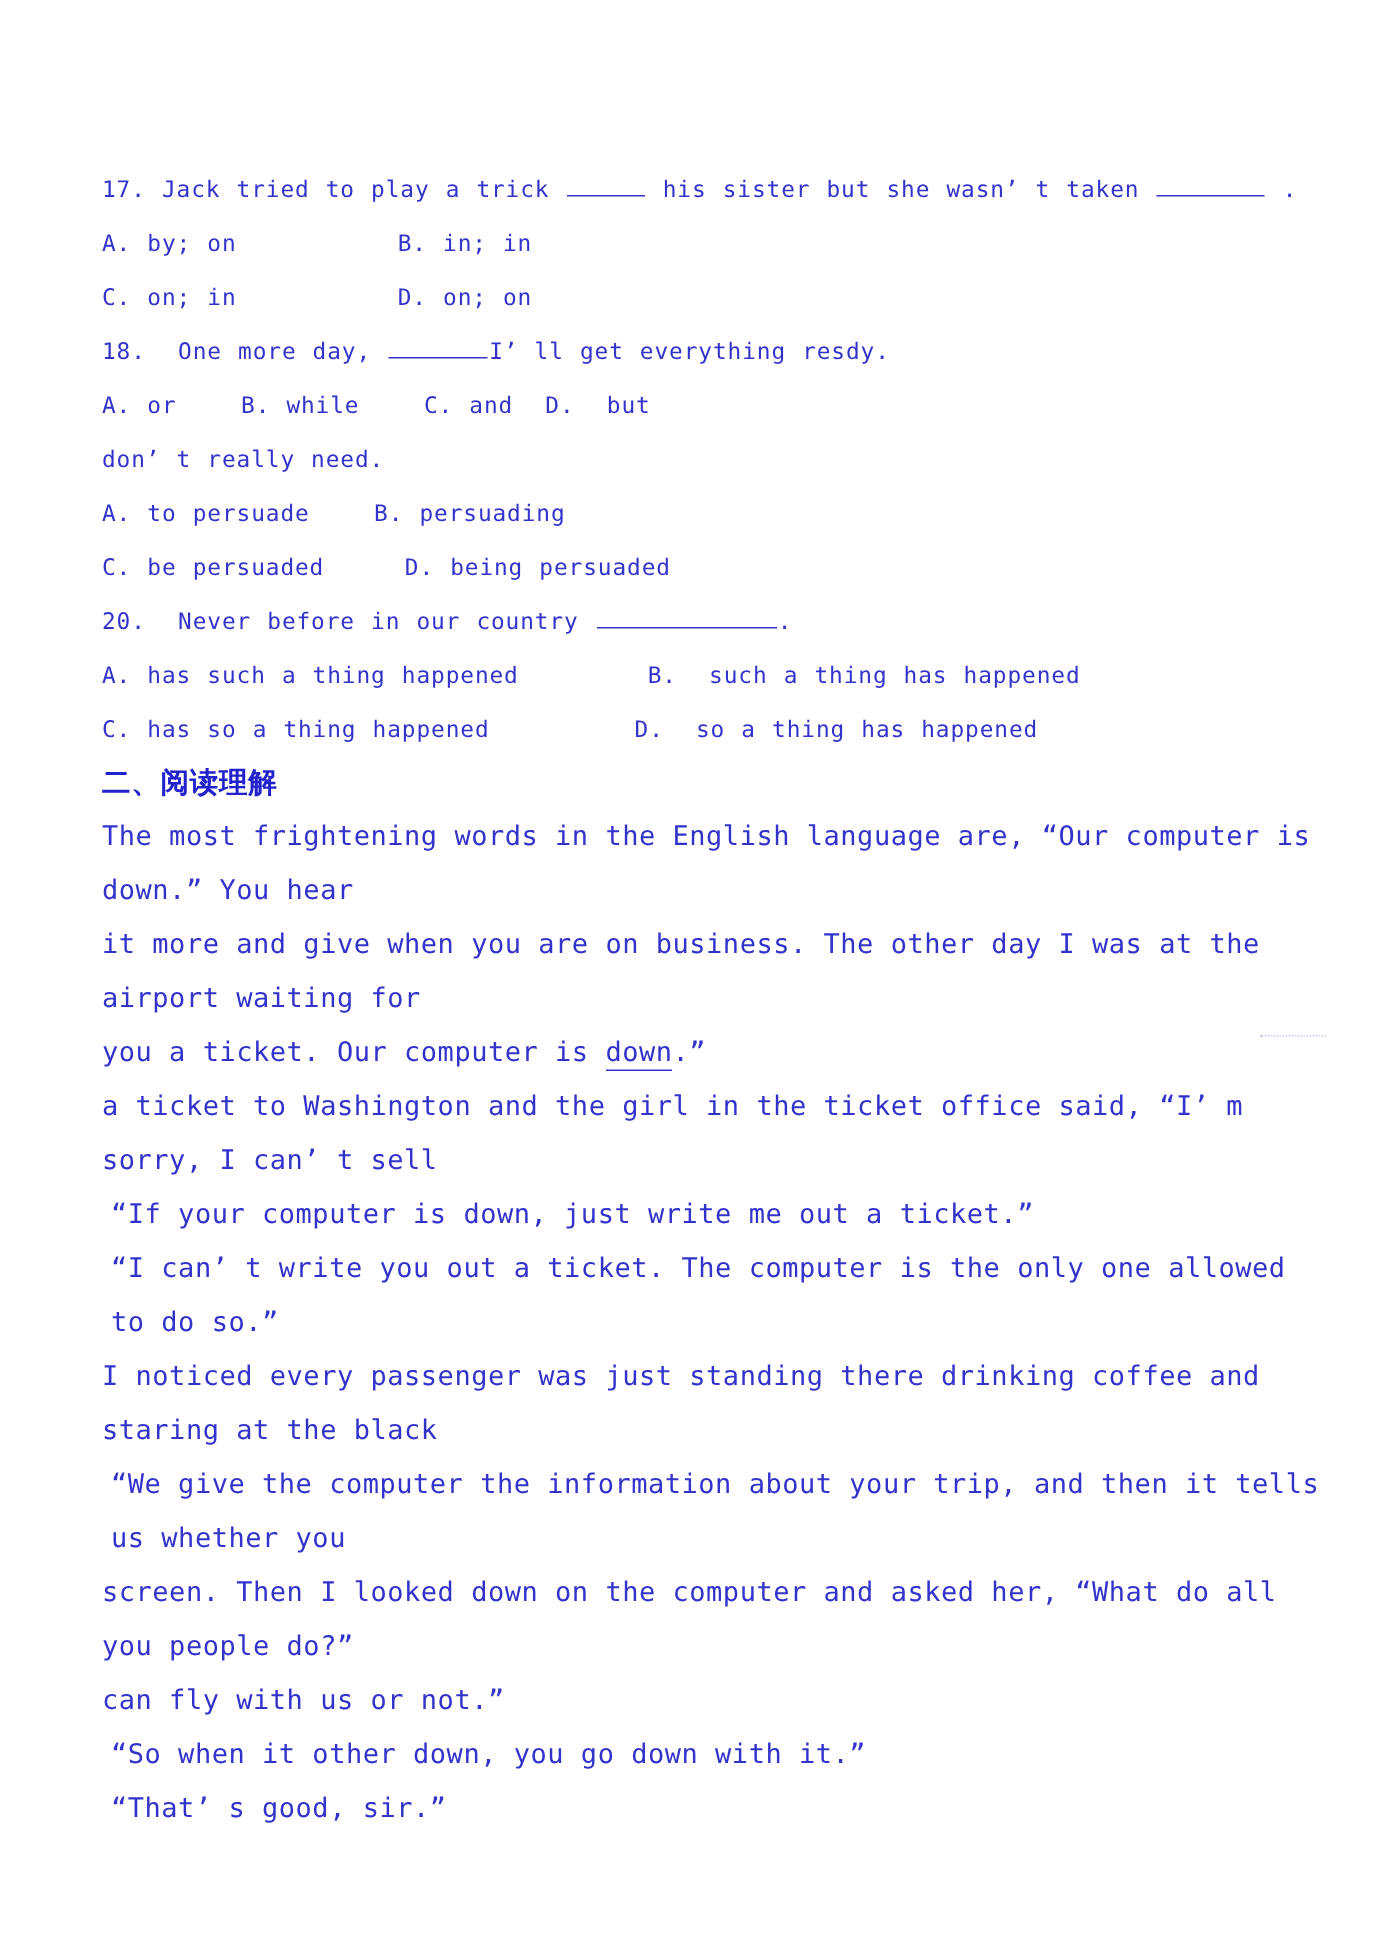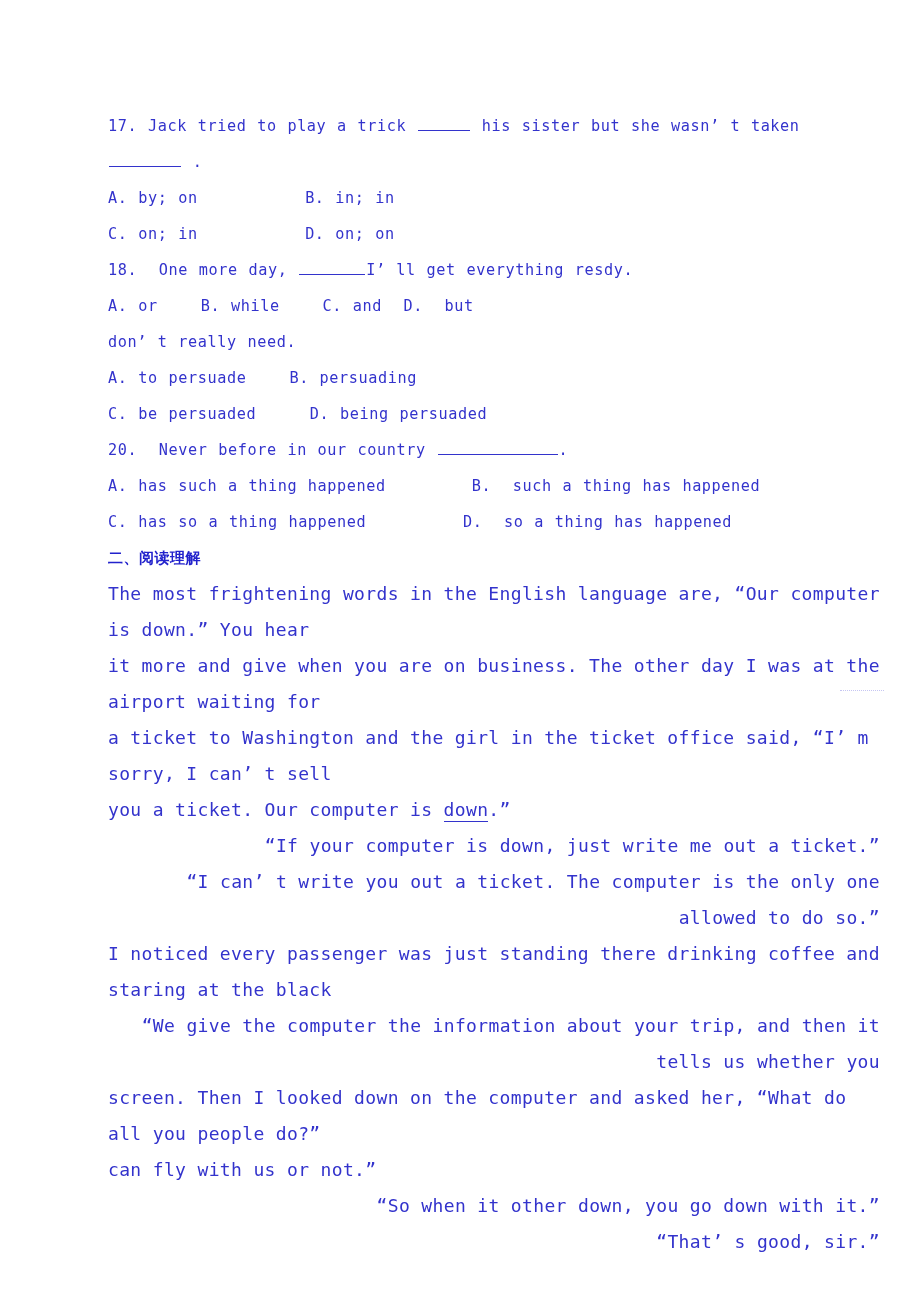--- a/index.html
+++ b/index.html
@@ -12,50 +12,49 @@
     height: 1302px;
     font-family: "DejaVu Sans Mono", "Liberation Mono", monospace;
     overflow: hidden;
   }
   .page {
     position: relative;
     width: 920px;
     height: 1302px;
     background: #ffffff;
     box-sizing: border-box;
-    padding: 108px 40px 0 108px;
+    padding: 108px 40px 0 68px;
   }
   .doc-line {
     color: #3333cc;
     font-size: 15.2px;
     line-height: 36px;
     letter-spacing: 0.6px;
     white-space: pre-wrap;
     word-spacing: 1px;
   }
   .q-stem { }
   .q-options { }
   .section-header {
     color: #2222cc;
     font-family: "DejaVu Sans", "Liberation Sans", sans-serif;
     font-weight: bold;
-    font-size: 15px;
+    font-size: 19px;
     line-height: 36px;
     letter-spacing: 0.5px;
   }
   .passage-line {
     color: #3333cc;
     font-size: 18px;
     line-height: 36px;
     letter-spacing: 0.35px;
     white-space: pre-wrap;
   }
   .passage-line.indent {
     padding-left: 6px;
-    text-align: right;
   }
   .blank {
     display: inline-block;
     border-bottom: 1.4px solid #3333cc;
     vertical-align: baseline;
     height: 0.95em;
     margin: 0 1px;
   }
   .blank-s { width: 52px; }
   .blank-m { width: 66px; }
@@ -96,22 +95,22 @@
   <div class="doc-line q-stem"><span>20.  Never before in our country </span><span class="blank blank-xl"></span><span>.</span></div>
 
   <div class="doc-line q-options">A. has such a thing happened        B.  such a thing has happened</div>
   <div class="doc-line q-options">C. has so a thing happened         D.  so a thing has happened</div>
 
   <div class="section-header">二、阅读理解</div>
 
   <div>
     <div class="passage-line">The most frightening words in the English language are, “Our computer is down.” You hear</div>
     <div class="passage-line">it more and give when you are on business. The other day I was at the airport waiting for</div>
+    <div class="passage-line">you a ticket. Our computer is <span class="ul">down</span>.”</div>
     <div class="passage-line">a ticket to Washington and the girl in the ticket office said, “I’ m sorry, I can’ t sell</div>
-    <div class="passage-line">you a ticket. Our computer is <span class="ul">down</span>.”</div>
     <div class="passage-line indent">“If your computer is down, just write me out a ticket.”</div>
     <div class="passage-line indent">“I can’ t write you out a ticket. The computer is the only one allowed to do so.”</div>
     <div class="passage-line">I noticed every passenger was just standing there drinking coffee and staring at the black</div>
     <div class="passage-line indent">“We give the computer the information about your trip, and then it tells us whether you</div>
     <div class="passage-line">screen. Then I looked down on the computer and asked her, “What do all you people do?”</div>
     <div class="passage-line">can fly with us or not.”</div>
     <div class="passage-line indent">“So when it other down, you go down with it.”</div>
     <div class="passage-line indent">“That’ s good, sir.”</div>
 
   </div>

